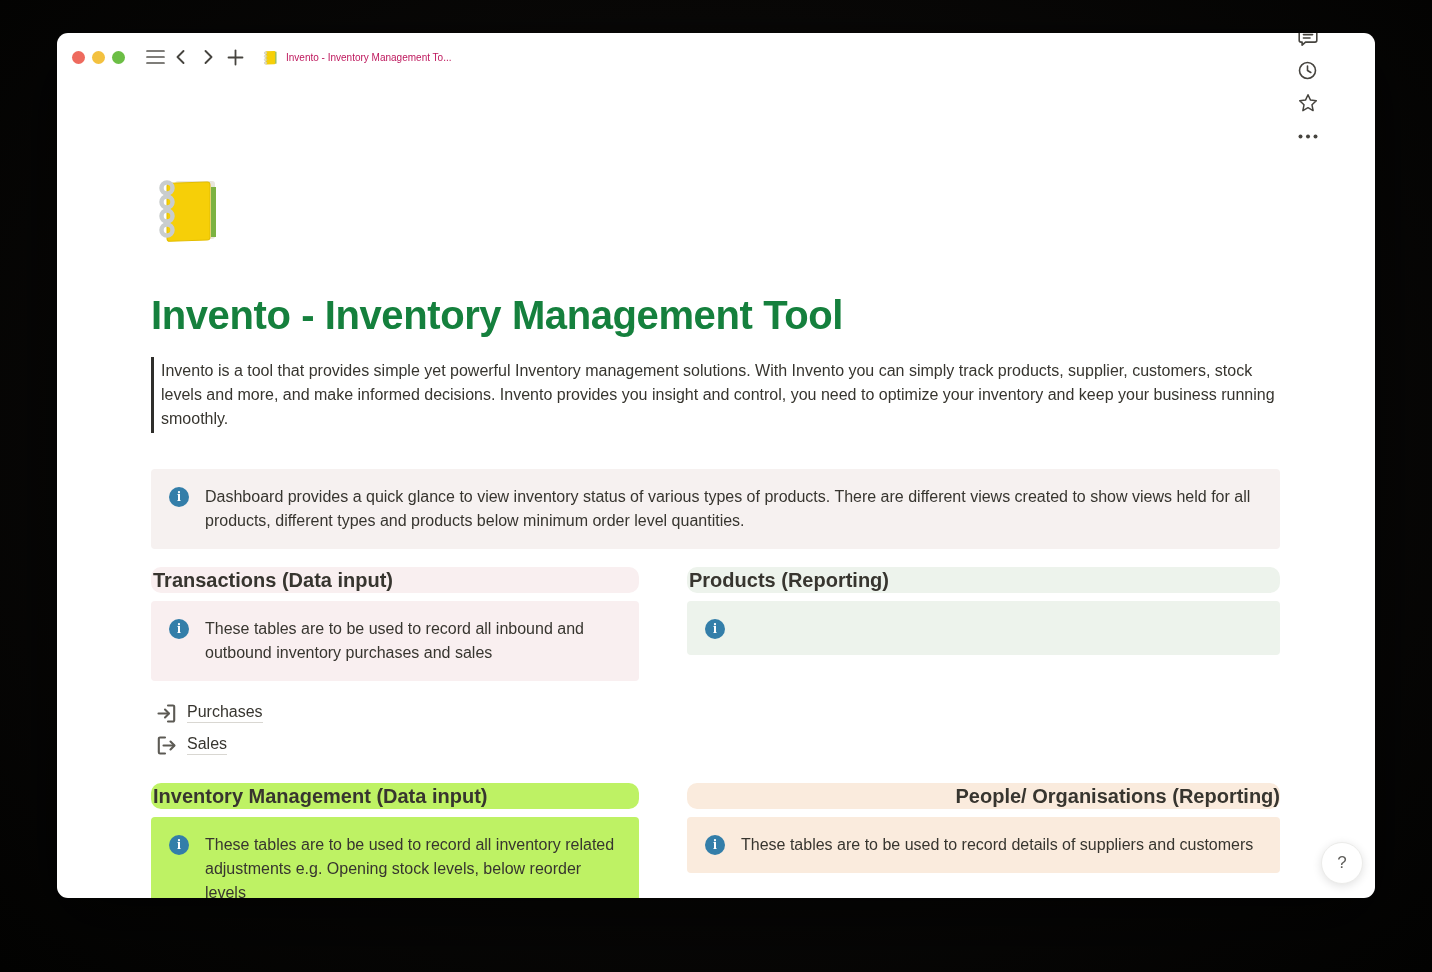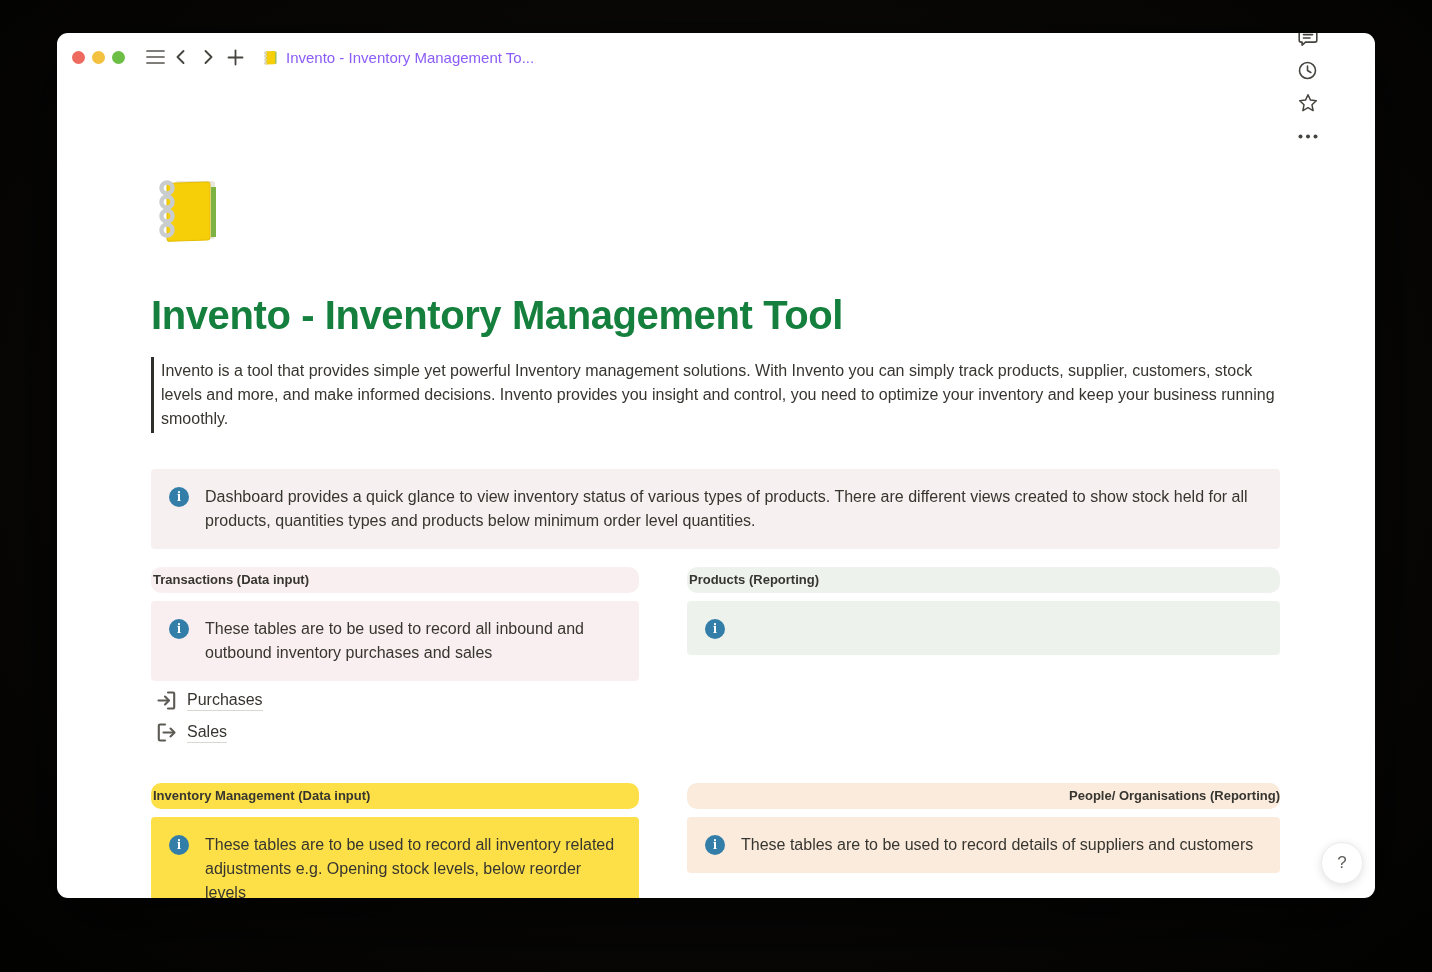--- a/index.html
+++ b/index.html
@@ -18,21 +18,21 @@
   
   .titlebar { height:48px; display:flex; align-items:center; padding:0 16px 0 15px; }
   .traffic { display:flex; gap:7px; align-items:center; margin-right:17px; }
   .light { width:13px; height:13px; border-radius:50%; }
   .light.red{ background:#ee6a5e; } .light.yellow{ background:#f3c13f; } .light.green{ background:#6cbe45; }
   .tb-btn { background:none; border:none; display:flex; align-items:center; justify-content:center;
             width:26px; height:26px; cursor:pointer; color:#46443f; }
   .tb-btn svg { display:block; }
   .nav-group { display:flex; align-items:center; gap:1px; margin-right:8px; }
   .doc-tab { display:flex; align-items:center; gap:7px; margin-left:6px; }
-  .doc-title { font-size:15px; color:#8b5cf6; }
+  .doc-title { font-size:10px; color:#be185d; }
   .tb-right { margin-left:auto; display:flex; align-items:center; gap:7px;flex-direction:column; }
   .edited { font-size:14px; color:#a5a29c; margin-right:8px; }
   .share { font-size:18px; color:#b91c1c; background:none; border:none; cursor:pointer;
            padding:4px 8px; border-radius:4px;font-style:italic; }
   
   .content { height:817px; overflow:hidden; padding:0 95px 0 94px; }
   .page-icon { margin-top:94px; width:76px; height:70px; cursor:pointer; }
   .page-title { margin-top:46px; font-size:40px; line-height:48px; font-weight:700;
                 letter-spacing:-0.4px; color:#15803d; }
   .quote { margin-top:18px; border-left:3px solid #2f2e2b; padding:2px 0 2px 7px;
@@ -46,29 +46,29 @@
                 margin-right:16px; margin-top:2px; }
   .callout-top { margin-top:36px; background:#f6f1f0; }
   .toggle-row { margin-top:12px; display:flex; align-items:center; height:24px; cursor:pointer; }
   .tri { width:0; height:0; border-left:8px solid #37352f; border-top:5px solid transparent;
          border-bottom:5px solid transparent; margin:0 12px 0 5px; }
   .toggle-label { font-size:16px; font-weight:600; }
   .cols { display:flex; justify-content:space-between; }
   .row1 { margin-top:18px; }
   .row2 { margin-top:28px; }
   .col-l { width:488px; } .col-r { width:593px; }
-  .sec-head { font-size:13px; font-weight:700; line-height:26px; padding:0 0 0 2px;
+  .sec-head { font-size:20px; font-weight:700; line-height:26px; padding:0 0 0 2px;
               border-radius:10px; white-space:nowrap; }
   .sec-callout { margin-top:8px; }
   .bg-pink   { background:#f9eff0; }
   .bg-green  { background:#edf3ec; }
-  .bg-yellow { background:#fde047; }
+  .bg-yellow { background:#bef264; }
   .bg-orange { background:#faebdd;text-align:right; }
   .links { margin-top:10px; }
-  .page-link { display:flex; align-items:flex-start; height:32px; padding-left:6px; cursor:pointer; }
+  .page-link { display:flex; align-items:flex-end; height:32px; padding-left:6px; cursor:pointer; }
   .page-link .licon { width:19px; height:19px; margin-right:11px; color:#5c5a54; flex:0 0 auto; }
   .page-link .ltext { font-size:16px; font-weight:500; color:#37352f;
                       border-bottom:1.5px solid #d9d7d2; padding-bottom:1px; }
   .help-fab { position:absolute; right:12px; bottom:14px; width:42px; height:42px; border-radius:50%;
               background:#fff; border:1px solid #ececea; box-shadow:0 2px 10px rgba(0,0,0,0.12);
               display:flex; align-items:center; justify-content:center; font-size:17px;
               color:#5f5e5b; cursor:pointer; }
   svg { overflow:visible; }
 </style>
 </head>
@@ -179,21 +179,21 @@
         </g>
       </svg>
     </div>
 
     <h1 class="page-title">Invento - Inventory Management Tool</h1>
 
     <div class="quote">Invento is a tool that provides simple yet powerful Inventory management solutions. With Invento you can simply track products, supplier, customers, stock levels and more, and make informed decisions. Invento provides you insight and control, you need to optimize your inventory and keep your business running smoothly.</div>
 
     <div class="callout callout-top">
       <span class="info-badge">i</span>
-      <span class="txt">Dashboard provides a quick glance to view inventory status of various types of products. There are different views created to show stock held for all products, quantities types and products below minimum order level quantities.</span>
+      <span class="txt">Dashboard provides a quick glance to view inventory status of various types of products. There are different views created to show views held for all products, different types and products below minimum order level quantities.</span>
     </div>
 
 
     <div class="cols row1">
       <div class="col-l">
         <div class="sec-head bg-pink">Transactions (Data input)</div>
         <div class="callout sec-callout bg-pink">
           <span class="info-badge">i</span>
           <span class="txt">These tables are to be used to record all inbound and outbound inventory purchases and sales</span>
         </div>

